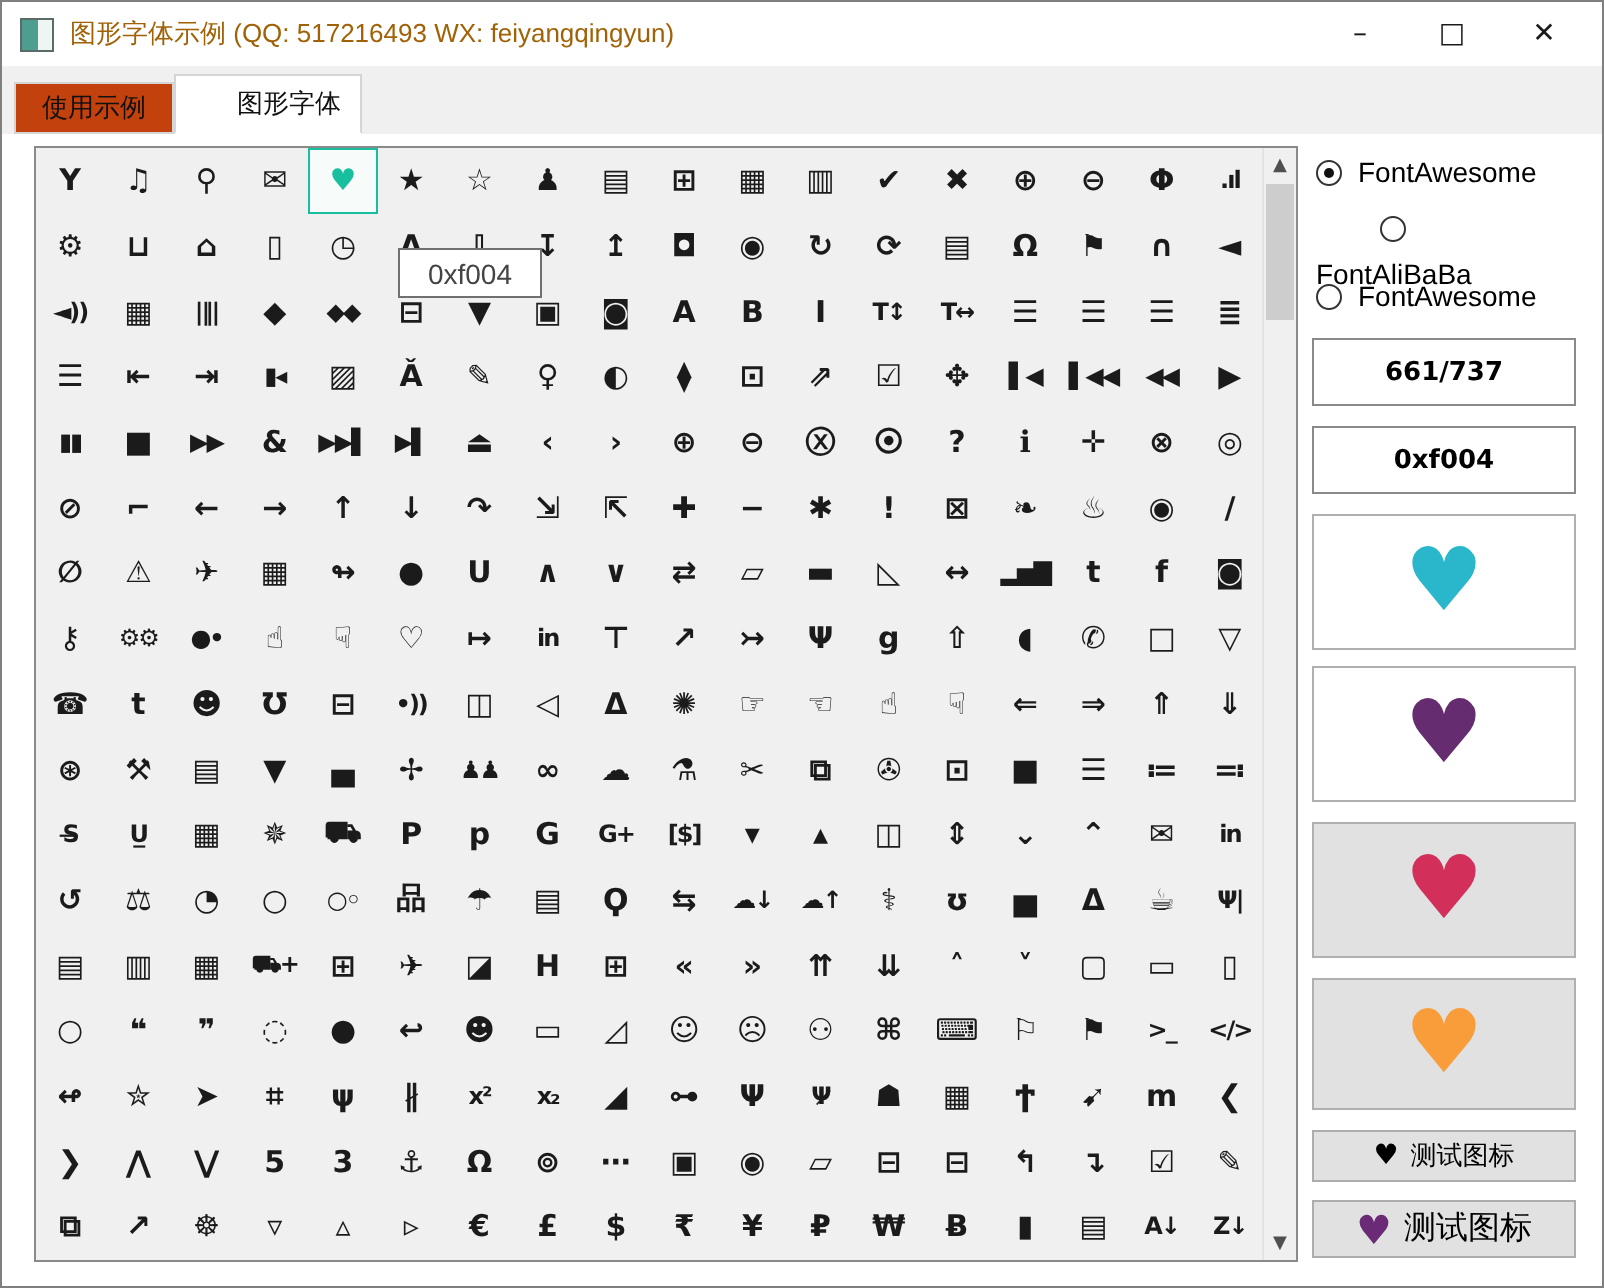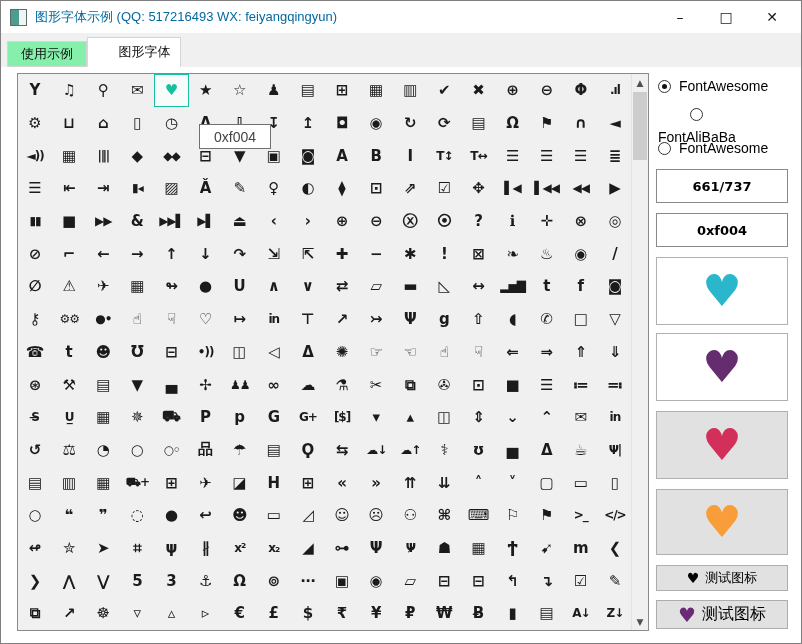--- a/index.html
+++ b/index.html
@@ -1,25 +1,25 @@
 <!DOCTYPE html>
 <html><head>
 <meta charset="utf-8">
 <style>
   html,body{margin:0;padding:0;background:#d8d8d8;font-family:"Liberation Sans",sans-serif;}
   #win{position:relative;width:802px;height:644px;background:#ffffff;border:1px solid #7f7f7f;box-sizing:border-box;overflow:hidden;}
   
   #titlebar{position:absolute;left:0;top:0;width:100%;height:32px;background:#ffffff;display:flex;align-items:center;}
   #appicon{width:15px;height:15px;margin-left:9px;border:1px solid #5a6b68;background:linear-gradient(90deg,#4e9e8f 0 55%,#eef5f3 55%);}
-  #title{margin-left:8px;font-size:13px;color:#0369a1;}
+  #title{margin-left:8px;font-size:13px;color:#a16207;}
   #wincontrols{position:absolute;right:6px;top:0;height:32px;display:flex;}
   .wbtn{width:46px;height:32px;display:flex;align-items:center;justify-content:center;font-size:14px;color:#1a1a1a;font-family:"DejaVu Sans",sans-serif;}
   
   #tabbar{position:absolute;left:0;top:32px;width:100%;height:34px;background:#f0f0f0;border-bottom:1px solid #d5d5d5;}
-  .tab{position:absolute;bottom:0;height:26px;display:flex;align-items:center;justify-content:center;font-size:13px;color:#111;border:1px solid #d5d5d5;background:#86efac;box-sizing:border-box;}
+  .tab{position:absolute;bottom:0;height:26px;display:flex;align-items:center;justify-content:center;font-size:13px;color:#111;border:1px solid #d5d5d5;background:#c2410c;box-sizing:border-box;}
   .tab.active{background:#ffffff;height:30px;border-bottom:1px solid #ffffff;padding-left:21px;}
   #tab0{left:6px;width:80px;}
   #tab1{left:86px;width:94px;}
   
   #content{position:absolute;left:0;top:66px;width:100%;height:578px;background:#ffffff;}
   
   #gridpanel{position:absolute;left:16px;top:6px;width:632px;height:558px;background:#f0f0f0;border:1px solid #8a8a8a;box-sizing:border-box;}
   #grid{position:absolute;left:0;top:0;width:614px;height:556px;display:grid;grid-template-columns:repeat(18,1fr);grid-auto-rows:32.7px;overflow:hidden;}
   .cell{display:flex;align-items:center;justify-content:center;font-family:"DejaVu Sans",sans-serif;font-size:15px;font-weight:600;color:#1b1b1b;cursor:default;}
   .cell.multi{font-size:12px;letter-spacing:-1px;font-weight:700;}

